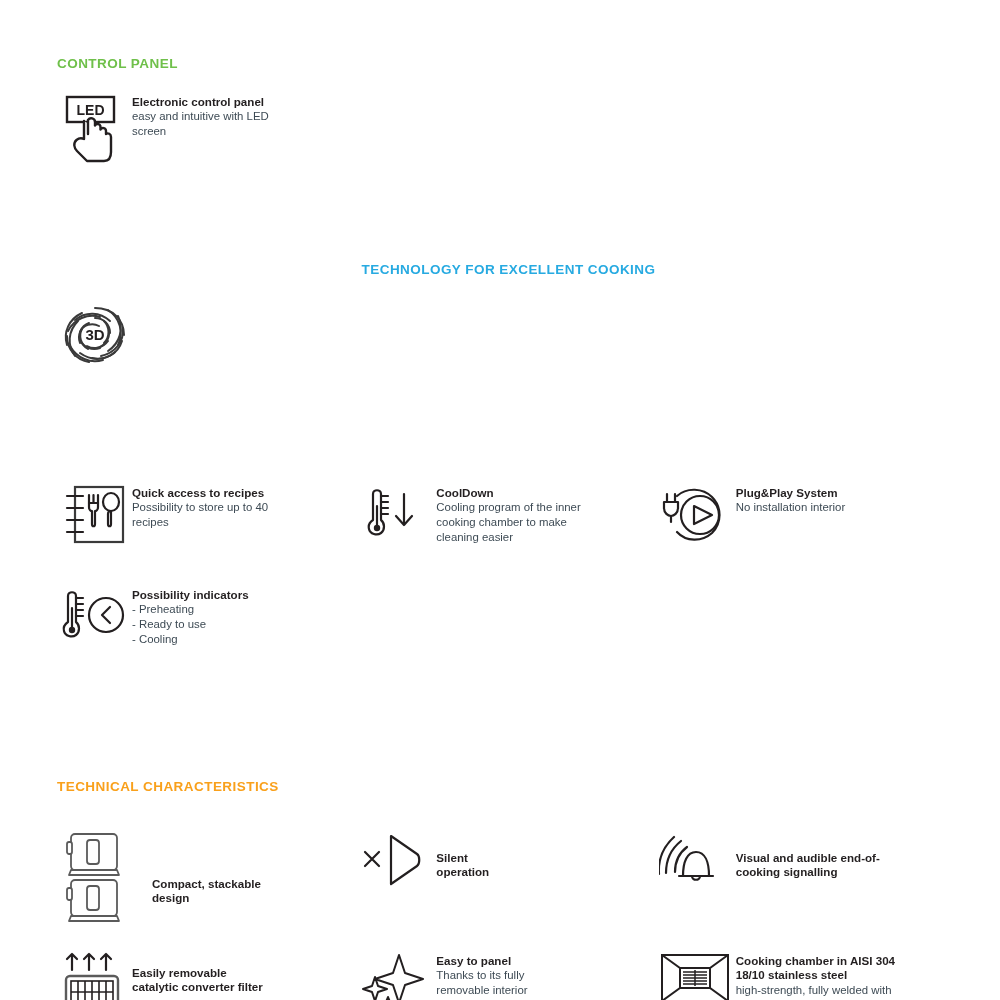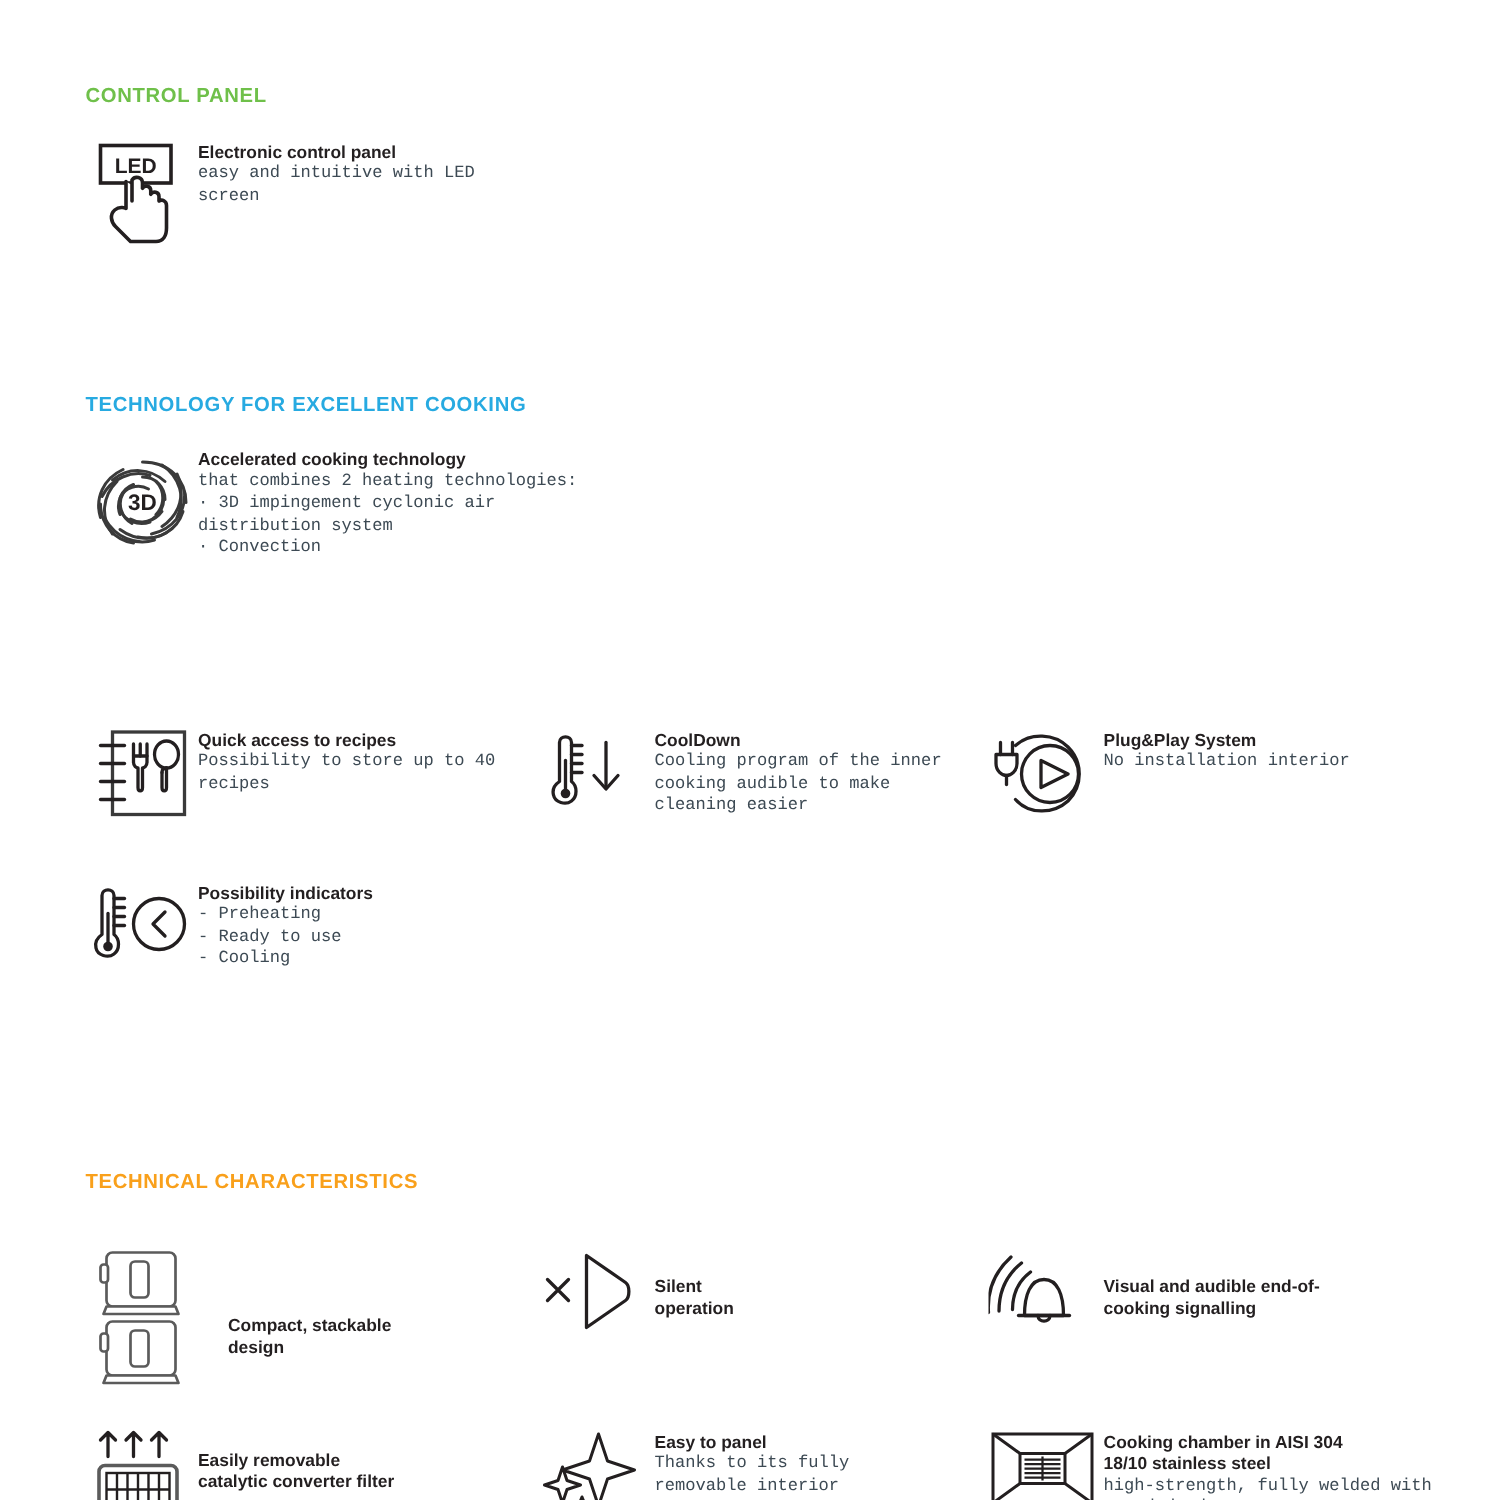--- a/index.html
+++ b/index.html
@@ -83,21 +83,20 @@
     color: #231f20;
     white-space: pre-line;
   }
 
   .ft-body {
     font-size: 11.4px;
     line-height: 14.6px;
     color: #3d4a54;
     white-space: pre-line;
     margin-top: 0px;
-    font-family: Liberation Mono, monospace;
   }
 
   svg { display: block; }
 </style>
 </head>
 <body>
 
 <div class="sheet">
 
   <div class="section sec-control">
@@ -118,21 +117,21 @@
         <div class="fx-text">
           <div class="ft-title">Electronic control panel</div>
           <div class="ft-body">easy and intuitive with LED
 screen</div>
         </div>
       </div>
     </div>
   </div>
 
   <div class="section sec-technology">
-    <div class="section-title" style="color: rgb(39, 170, 225);">TECHNOLOGY FOR EXCELLENT COOKING</div>
+    <div class="section-title" style="color: rgb(39, 170, 225); text-align: center;">TECHNOLOGY FOR EXCELLENT COOKING</div>
 
     <div class="row r-technology">
       <div class="feature col-1" style="width:330px;">
         <div class="fx-icon" style="width:75px;">
           <svg width="74" height="74" viewBox="0 0 74 74">
             <g fill="none" stroke="#3a3a3a" stroke-width="2" stroke-linecap="round">
               <path d="M37 10 C55 10 66 22 66 37"></path>
               <path d="M50 12 C62 20 66 34 60 47"></path>
               <path d="M60 18 C66 31 62 45 50 53"></path>
               <path d="M65 30 C66 44 57 55 43 58"></path>
@@ -149,27 +148,20 @@
               <path d="M51 33 C52 41 46 49 38 50"></path>
               <path d="M50 43 C45 50 36 52 29 48"></path>
               <path d="M42 50 C34 53 25 49 22 42"></path>
               <path d="M30 51 C23 47 20 38 24 31"></path>
               <path d="M22 45 C19 37 23 28 31 25"></path>
               <path d="M22 34 C25 27 34 24 41 28"></path>
             </g>
             <text x="37" y="42" text-anchor="middle" font-family="Liberation Sans, sans-serif" font-size="15" font-weight="bold" fill="#231f20">3D</text>
           </svg>
         </div>
-        <div class="fx-text">
-          <div class="ft-title">Accelerated cooking technology</div>
-          <div class="ft-body">that combines 2 heating technologies:
-· 3D impingement cyclonic air
-distribution system
-· Convection</div>
-        </div>
       </div>
     </div>
   </div>
 
   <div class="section sec-programs">
 
     <div class="row r-prog-1">
 
       <div class="feature col-1">
         <div class="fx-icon" style="width:75px;">
@@ -209,21 +201,21 @@
               <line x1="21" y1="24" x2="28" y2="24"></line>
               <line x1="21" y1="30" x2="28" y2="30"></line>
               <line x1="44" y1="10" x2="44" y2="40"></line>
               <path d="M36 32 L44 41 L52 32"></path>
             </g>
           </svg>
         </div>
         <div class="fx-text">
           <div class="ft-title">CoolDown</div>
           <div class="ft-body">Cooling program of the inner
-cooking audible to make
+cooking chamber to make
 cleaning easier</div>
         </div>
       </div>
 
       <div class="feature col-3">
         <div class="fx-icon" style="width:80px;">
           <svg width="74" height="62" viewBox="0 0 74 62">
             <g fill="none" stroke="#231f20" stroke-width="2.2" stroke-linecap="round" stroke-linejoin="round">
               <path d="M18 12 C28 3 44 4 53 13 C63 23 63 39 53 49 C43 58 27 58 18 48"></path>
               <circle cx="41" cy="31" r="19"></circle>

